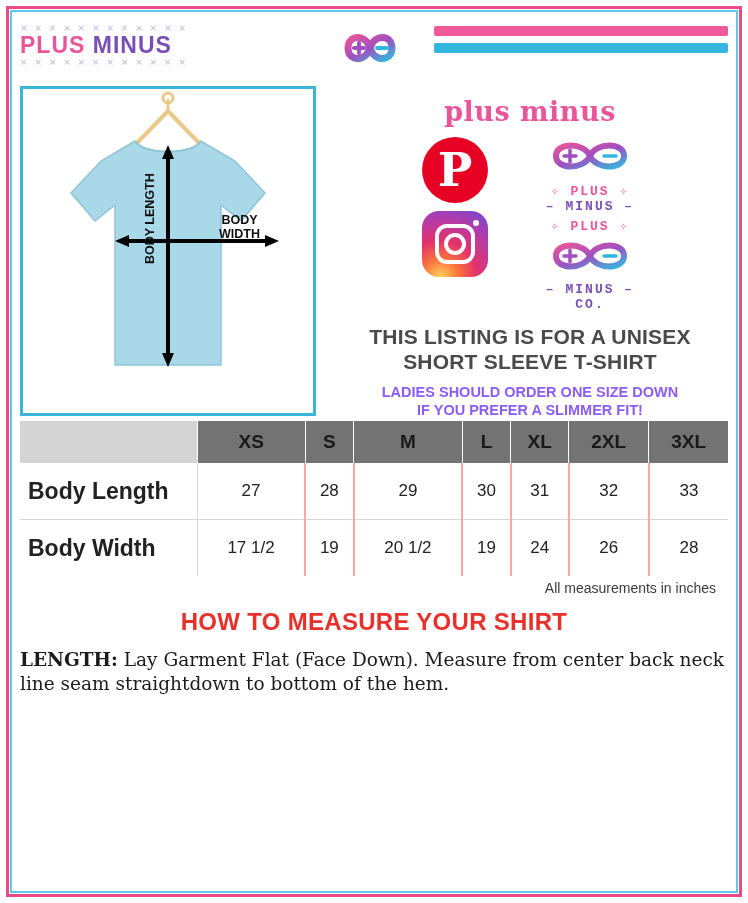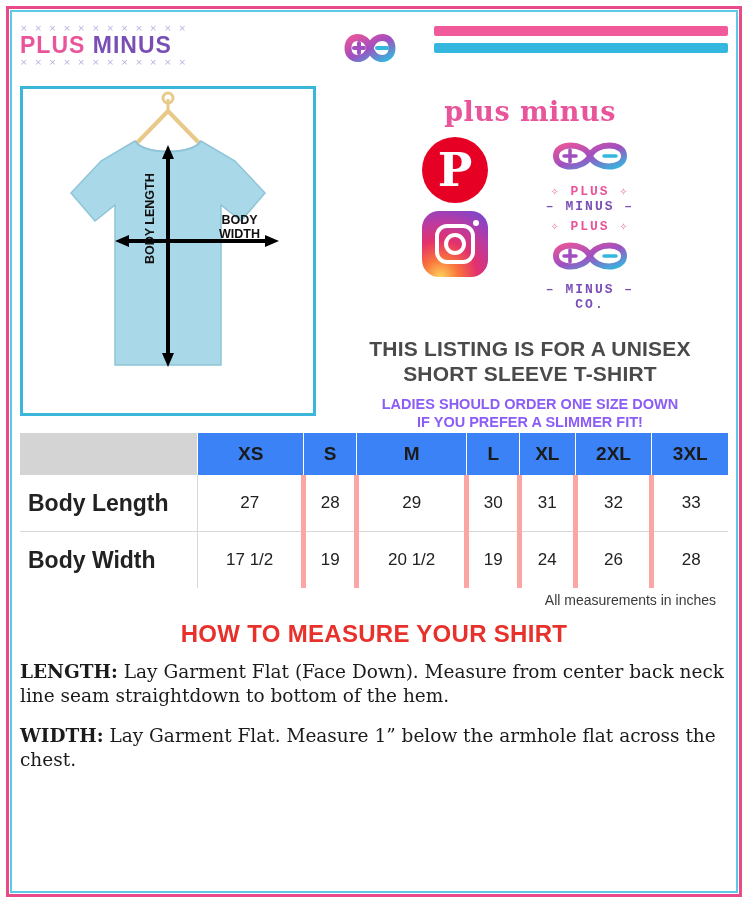--- a/index.html
+++ b/index.html
@@ -175,21 +175,21 @@
     font-size: 13px;
     font-weight: bold;
     letter-spacing: 2px;
     font-family: Liberation Mono, monospace;
   }
   .handle-plus { color: #e8559a; }
   .handle-minus { color: #7a4fb5; }
   .handle-co { color: #7a4fb5; }
 
   .listing-text {
-    margin-top: 24px;
+    margin-top: 12px;
     font-size: 21px;
     font-weight: bold;
     color: #4a4a4a;
     line-height: 25px;
     letter-spacing: 0.2px;
     font-family: "Liberation Sans", sans-serif;
   }
   .ladies-text {
     margin-top: 9px;
     font-size: 14.5px;
@@ -218,39 +218,39 @@
   
   table.size-table {
     width: 100%;
     border-collapse: collapse;
     margin-top: 2px;
   }
   table.size-table th, table.size-table td {
     font-family: "Liberation Sans", sans-serif;
   }
   .size-table thead th {
-    background: #3b82f6;
+    background: #737373;
     font-size: 19px;
     font-weight: bold;
     color: #1a1a1a;
     height: 40px;
     text-align: center;
     border-right: 1px solid #ffffff;
   }
   .size-table thead th.rowhead {
     background: #d4d4d4;
     width: 175px;
   }
   .size-table tbody td {
     height: 54px;
     font-size: 17px;
     color: #222;
     text-align: center;
     border-bottom: 1px solid #d8d8d8;
-    border-right: 5px solid #fca5a5;
+    border-right: 2px solid #fca5a5;
   }
   .size-table tbody td.rowlabel {
     text-align: left;
     font-weight: bold;
     font-size: 23px;
     padding-left: 8px;
     border-right: 1px solid #d8d8d8;
   }
   .size-table tbody tr:last-child td {
     border-bottom: none;
@@ -495,18 +495,15 @@
       </tbody>
     </table>
     <div class="units">All measurements in inches</div>
 
     <div class="how-title">HOW TO MEASURE YOUR SHIRT</div>
 
     <div class="measure-block">
       <span class="lbl">LENGTH:</span><span> Lay Garment Flat (Face Down). Measure from center back neck line seam straightdown to bottom of the hem.</span>
     </div>
 
-    <div class="measure-block second">
-      <span class="lbl">WIDTH:</span><span> Lay Garment Flat. Measure 1” below the armhole flat across the chest.</span>
-    </div>
 
   </div>
 </div>
 
 </body></html>

